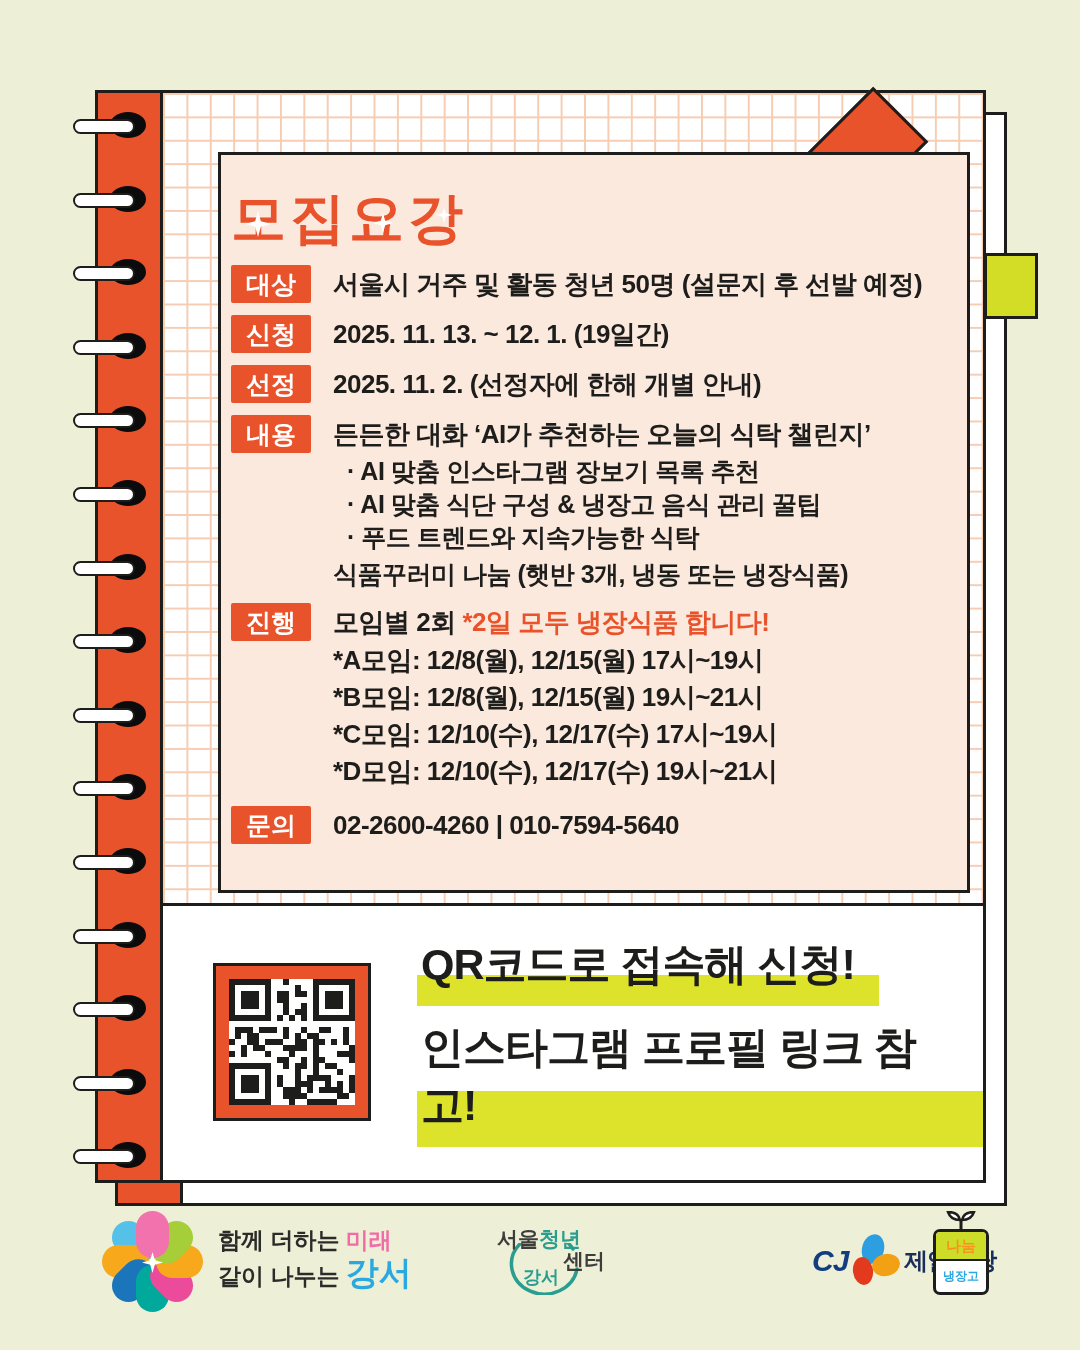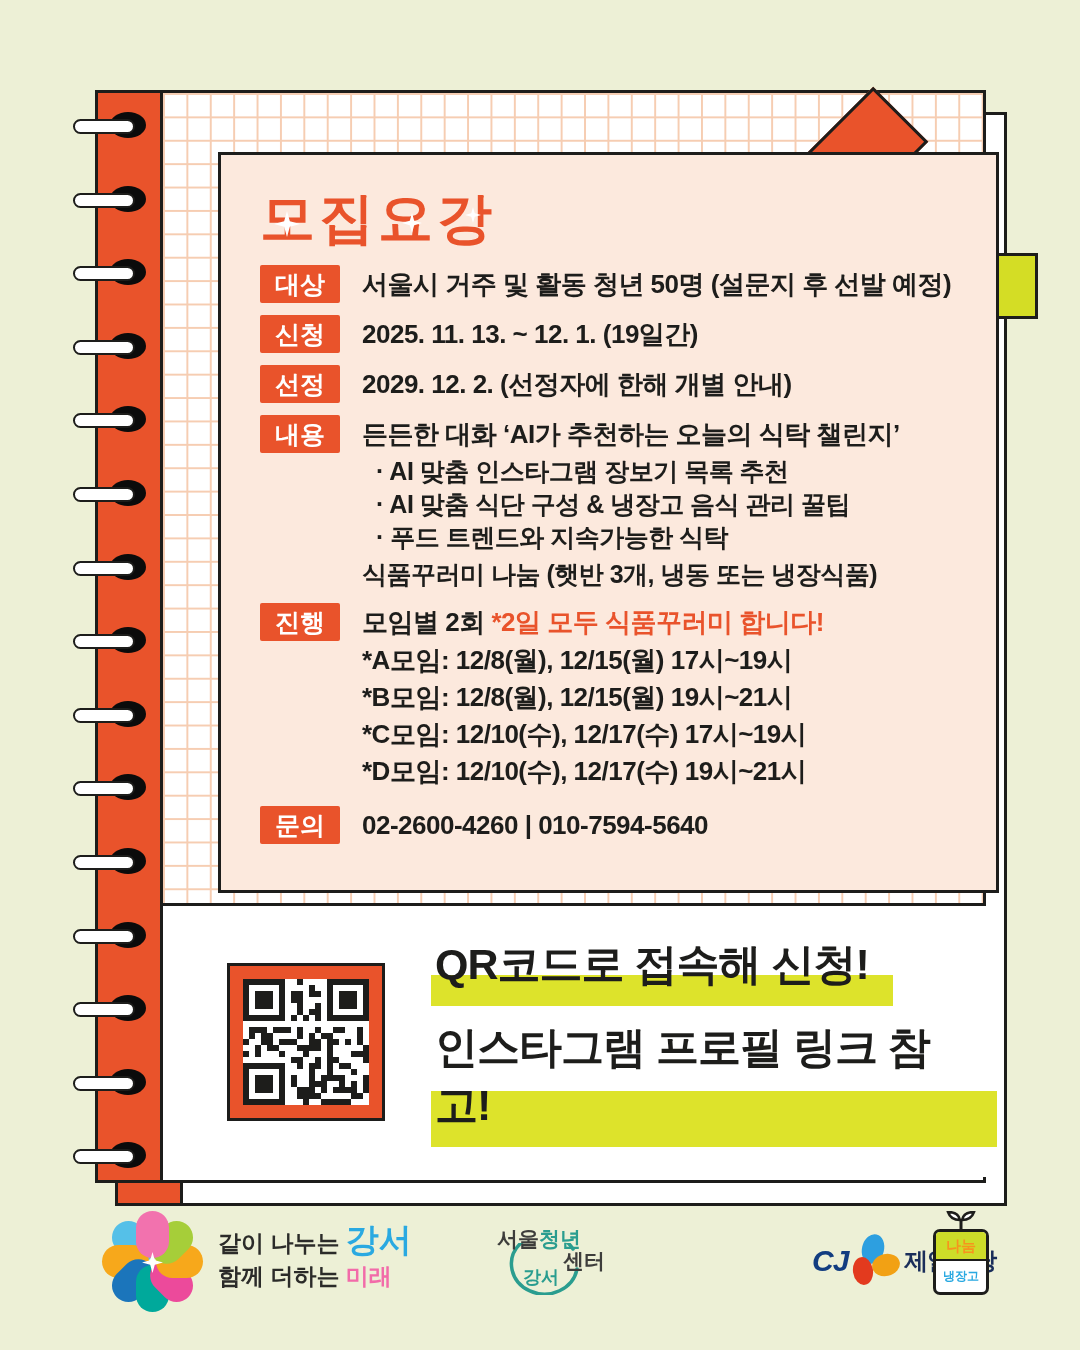--- a/index.html
+++ b/index.html
@@ -29,21 +29,21 @@
   .spine{position:absolute;left:0;top:0;bottom:0;width:62px;
     background:#e9532b;border-right:3px solid #1d1d1b;}
   .grid-area{
     position:absolute;left:65px;top:0;width:820px;height:810px;
     border-bottom:3px solid #1d1d1b;background-color:#fff;
     background-image:linear-gradient(#f6cdb2 1.5px, transparent 1.5px),
                      linear-gradient(90deg,#f6cdb2 1.5px, transparent 1.5px);
     background-size:23.4px 23.4px;
   }
   .qr-area{
-    position:absolute;left:79px;top:813px;width:820px;height:271px;
+    position:absolute;left:65px;top:813px;width:820px;height:271px;
     background:#fff;display:flex;align-items:center;
   }
 
   
   .ring{position:absolute;left:0;width:160px;height:26px;}
   .ring .hole{position:absolute;left:110px;top:0;width:36px;height:26px;
     background:#0b0b0b;border-radius:50%;}
   .ring .pin{position:absolute;left:73px;top:7px;width:58px;height:11px;
     background:#fff;border:2.5px solid #1d1d1b;border-radius:8px;}
 
@@ -51,21 +51,21 @@
   .tape{
     left:742px;top:141px;width:180px;height:72px;
     background:#e9532b;border:3px solid #1d1d1b;
     transform:rotate(-45deg);
   }
 
   
   .content-box{
     left:218px;top:152px;width:710px;height:705px;
     background:#fce9dd;border:3px solid #1d1d1b;
-    padding:30px 26px 0 39px;box-sizing:content-box;
+    padding:30px 26px 0 10px;box-sizing:content-box;
   }
   .notice-title{
     position:relative;display:inline-block;
     font-size:55px;font-weight:900;color:#e9532b;
     letter-spacing:4px;line-height:62px;margin:2px 0 16px 0;
   }
   .sparkle{position:absolute;background:#fff;
     clip-path:polygon(50% 0,61% 39%,100% 50%,61% 61%,50% 100%,39% 61%,0 50%,39% 39%);}
   .sp1{left:14px;top:24px;width:26px;height:26px;}
   .sp2{left:142px;top:26px;width:20px;height:20px;}
@@ -452,40 +452,40 @@
     <div class="row-body">서울시 거주 및 활동 청년 50명 (설문지 후 선발 예정)</div>
   </div>
 
   <div class="row">
     <div class="row-label">신청</div>
     <div class="row-body">2025. 11. 13. ~ 12. 1. (19일간)</div>
   </div>
 
   <div class="row">
     <div class="row-label">선정</div>
-    <div class="row-body">2029. 12. 2. (선정자에 한해 개별 안내)</div>
+    <div class="row-body">2025. 11. 2. (선정자에 한해 개별 안내)</div>
   </div>
 
   <div class="row">
     <div class="row-label">내용</div>
     <div class="row-body">
       <div>든든한 대화 ‘AI가 추천하는 오늘의 식탁 챌린지’</div>
       <div class="bullets">
         <div>· AI 맞춤 인스타그램 장보기 목록 추천</div>
         <div>· AI 맞춤 식단 구성 &amp; 냉장고 음식 관리 꿀팁</div>
         <div>· 푸드 트렌드와 지속가능한 식탁</div>
       </div>
       <div class="note-line">식품꾸러미 나눔 (햇반 3개, 냉동 또는 냉장식품)</div>
     </div>
   </div>
 
   <div class="row">
     <div class="row-label">진행</div>
     <div class="row-body">
-      <div><span>모임별 2회 </span><span class="em-orange">*2일 모두 식품꾸러미 합니다!</span></div>
+      <div><span>모임별 2회 </span><span class="em-orange">*2일 모두 냉장식품 합니다!</span></div>
       <div class="meetings">
         <div>*A모임: 12/8(월), 12/15(월) 17시~19시</div>
         <div>*B모임: 12/8(월), 12/15(월) 19시~21시</div>
         <div>*C모임: 12/10(수), 12/17(수) 17시~19시</div>
         <div>*D모임: 12/10(수), 12/17(수) 19시~21시</div>
       </div>
     </div>
   </div>
 
   <div class="row row-last">
@@ -500,22 +500,22 @@
     <span class="petal" style="background: rgb(27, 117, 187); transform: rotate(225deg) translateY(-27px);"></span>
     <span class="petal" style="background: rgb(0, 169, 155); transform: rotate(180deg) translateY(-27px);"></span>
     <span class="petal" style="background: rgb(236, 74, 155); transform: rotate(135deg) translateY(-27px);"></span>
     <span class="petal" style="background: rgb(247, 168, 27); transform: rotate(90deg) translateY(-27px);"></span>
     <span class="petal" style="background: rgb(166, 206, 57); transform: rotate(45deg) translateY(-27px);"></span>
     <span class="petal" style="background: rgb(242, 114, 174); transform: rotate(0deg) translateY(-27px);"></span>
   <div class="flower-center"></div>
 </div>
 
 <div class="abs gangseo-text">
+  <div><span class="gt-black">함께 더하는 </span><span class="gt-pink">미래</span></div>
   <div><span class="gt-black">같이 나누는 </span><span class="gt-blue">강서</span></div>
-  <div><span class="gt-black">함께 더하는 </span><span class="gt-pink">미래</span></div>
 </div>
 
 <div class="abs syc">
   <svg width="86" height="52" viewBox="0 0 86 52">
     <path d="M70 6 A33 30 0 1 0 74 26" fill="none" stroke="#2a9d8f" stroke-width="3.5" stroke-linecap="round"></path>
   </svg>
   <div class="l1"><span>서울</span><span class="teal">청년</span></div>
   <div class="l2">센터</div>
   <div class="l3">강서</div>
 </div>

